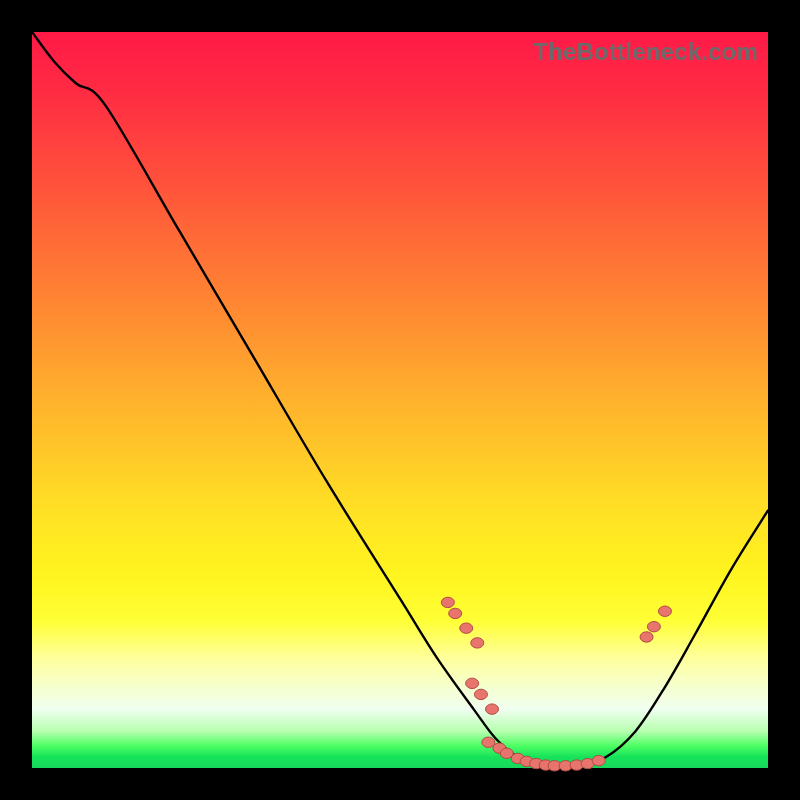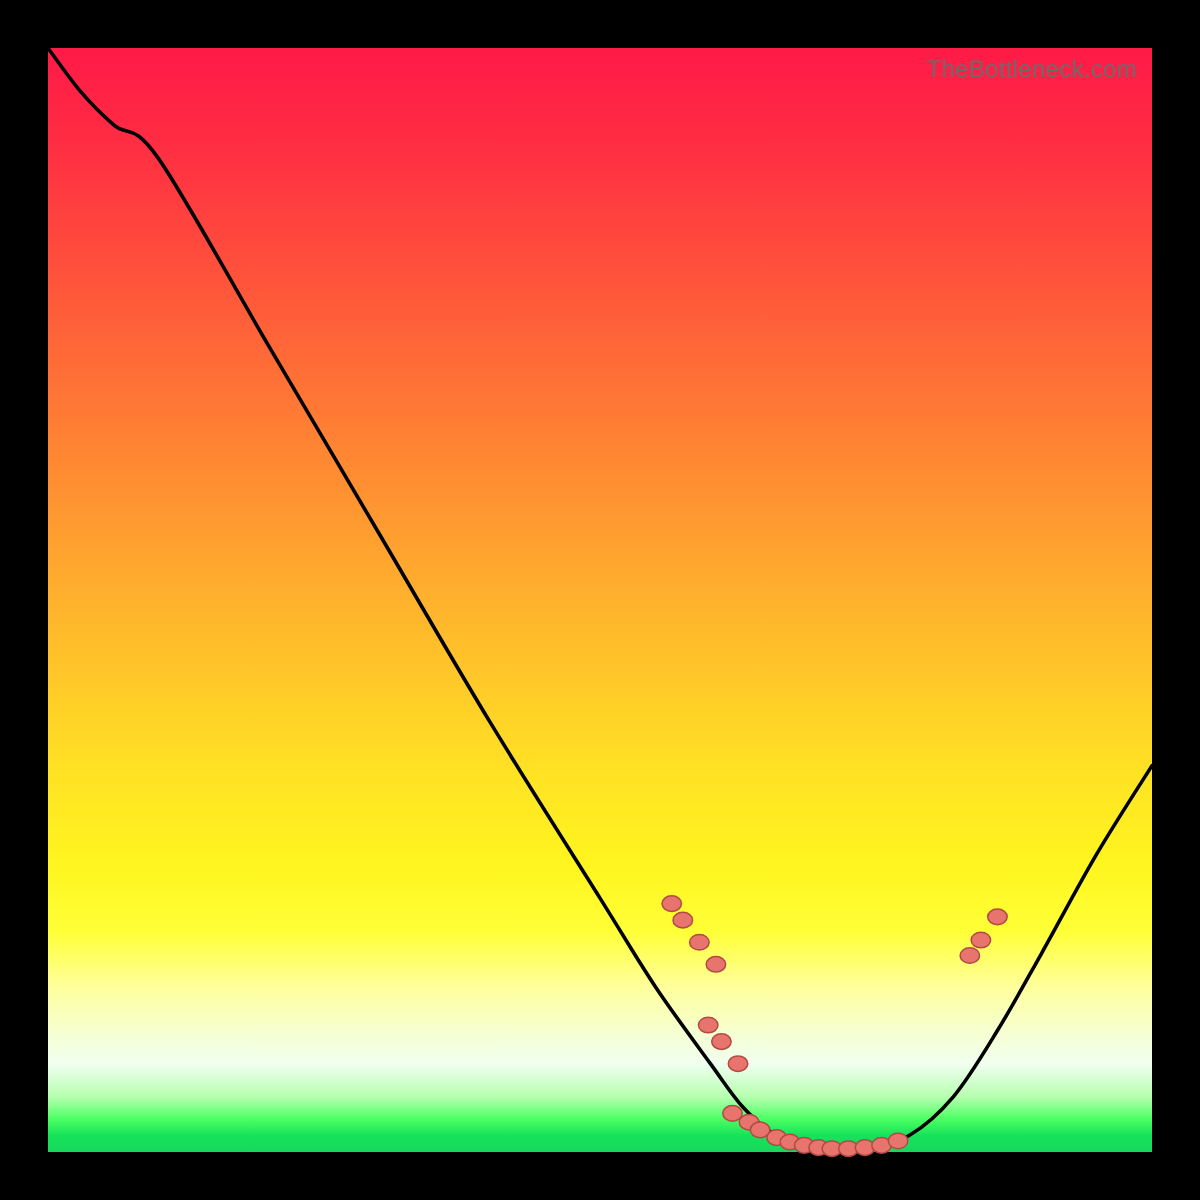--- a/index.html
+++ b/index.html
@@ -42,22 +42,22 @@
       #b7ffb0 95%,
       #4cff63 97%,
       #17e25a 98.5%,
       #16d85c 100%
     );
   }
   .watermark {
     position: absolute;
     top: 6px;
     right: 10px;
-    font-size: 16px;
-    font-weight: 400;
+    font-size: 24px;
+    font-weight: 700;
     color: #6b6b6b;
     letter-spacing: 0.2px;
     user-select: none;
   }
   svg.overlay {
     position: absolute;
     left: 0;
     top: 0;
     width: 736px;
     height: 736px;

